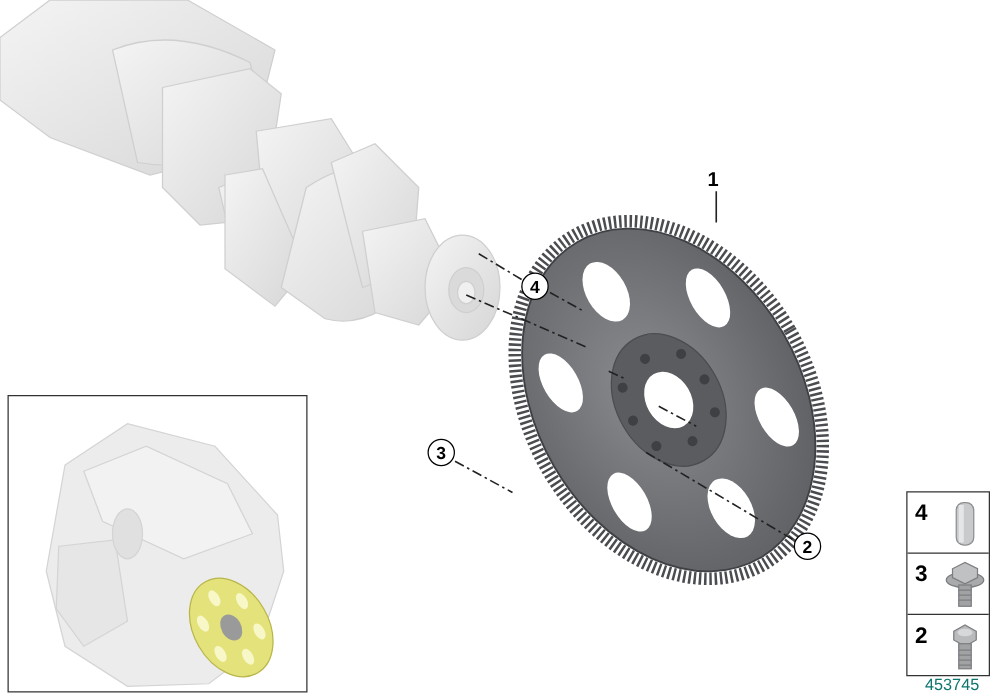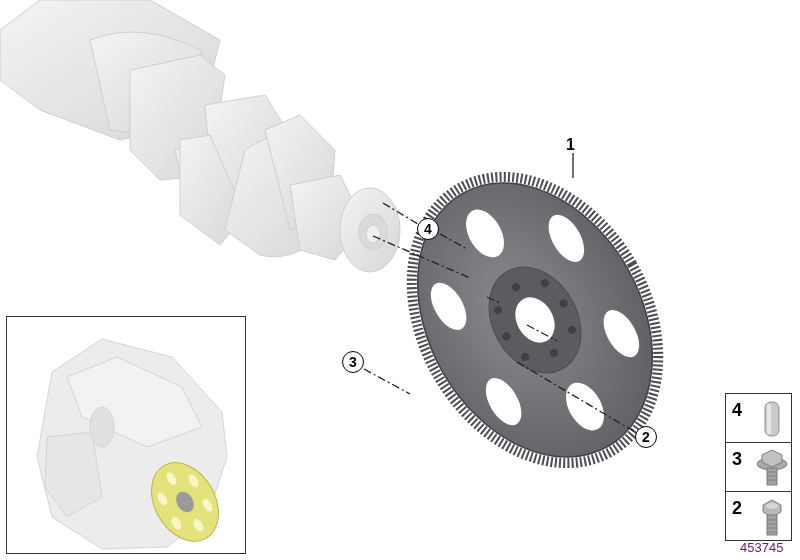--- a/index.html
+++ b/index.html
@@ -7,21 +7,21 @@
   #scene { position:absolute; left:0; top:0; width:800px; height:560px; }
   .callout-circle { position:absolute; width:22px; height:22px; border:1.6px solid #000; border-radius:50%; background:#fff;
      display:flex; align-items:center; justify-content:center; font-weight:bold; font-size:14px; color:#000; box-sizing:border-box; }
   .plain-label { position:absolute; font-weight:bold; font-size:16px; color:#000; }
   .inset { position:absolute; left:6px; top:316px; width:240px; height:238px; border:1.5px solid #333; background:#fff; box-sizing:border-box; overflow:hidden; }
   .legend { position:absolute; left:725px; top:393px; width:67px; box-sizing:border-box; border:1.5px solid #333; background:#fff; }
   .legend-row { position:relative; height:48px; border-bottom:1.5px solid #333; }
   .legend-row:last-child { border-bottom:none; }
   .legend-num { position:absolute; left:6px; top:6px; font-weight:bold; font-size:18px; color:#000; }
   .legend-icon { position:absolute; left:28px; top:4px; width:36px; height:42px; }
-  .ref-number { position:absolute; left:740px; top:540px; font-size:13px; color:#701a75; }
+  .ref-number { position:absolute; left:740px; top:540px; font-size:13px; color:#0f766e; }
 </style>
 </head>
 <body>
 
 <div id="scene">
 
   <svg width="800" height="560" style="position:absolute;left:0;top:0">
     <defs>
       <linearGradient id="crankG" x1="0" y1="0" x2="1" y2="1">
         <stop offset="0" stop-color="#f4f4f4"></stop>

